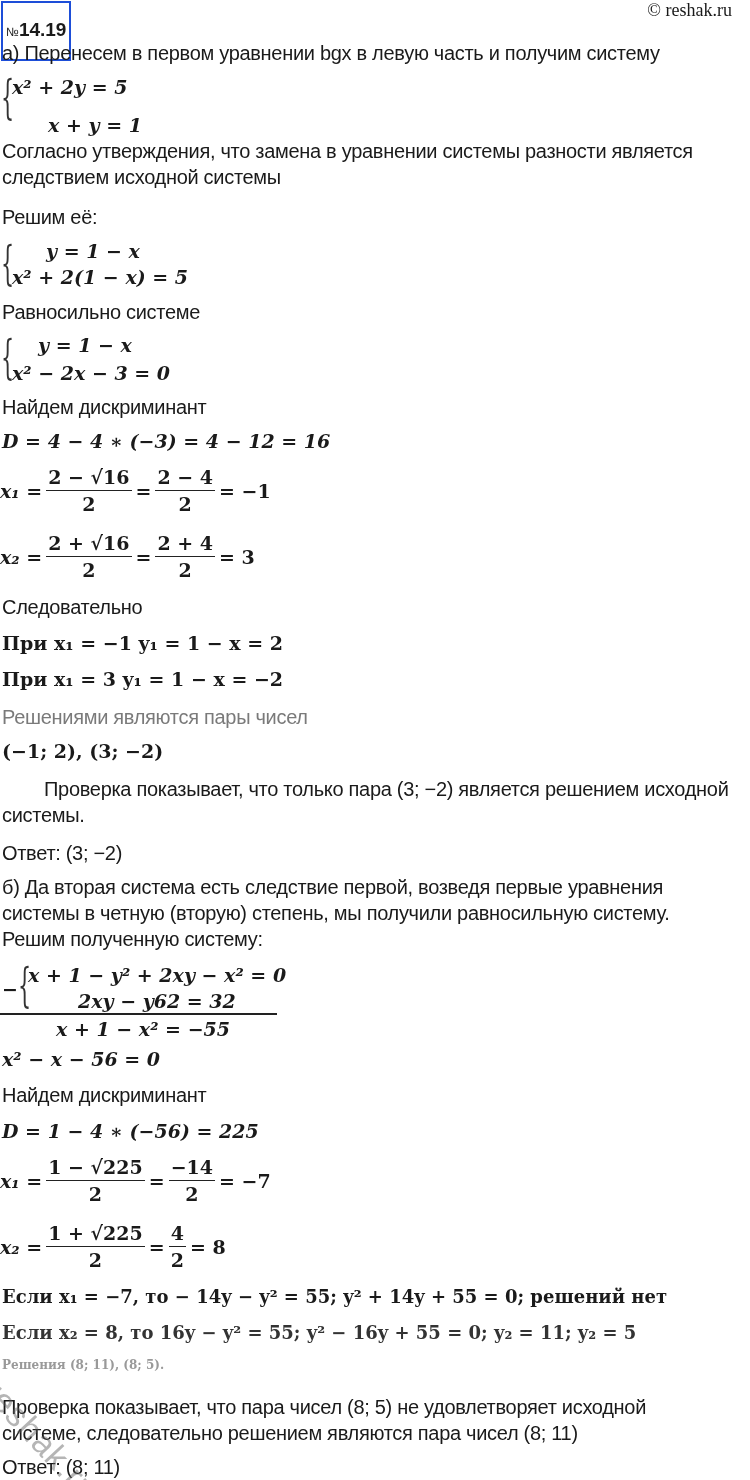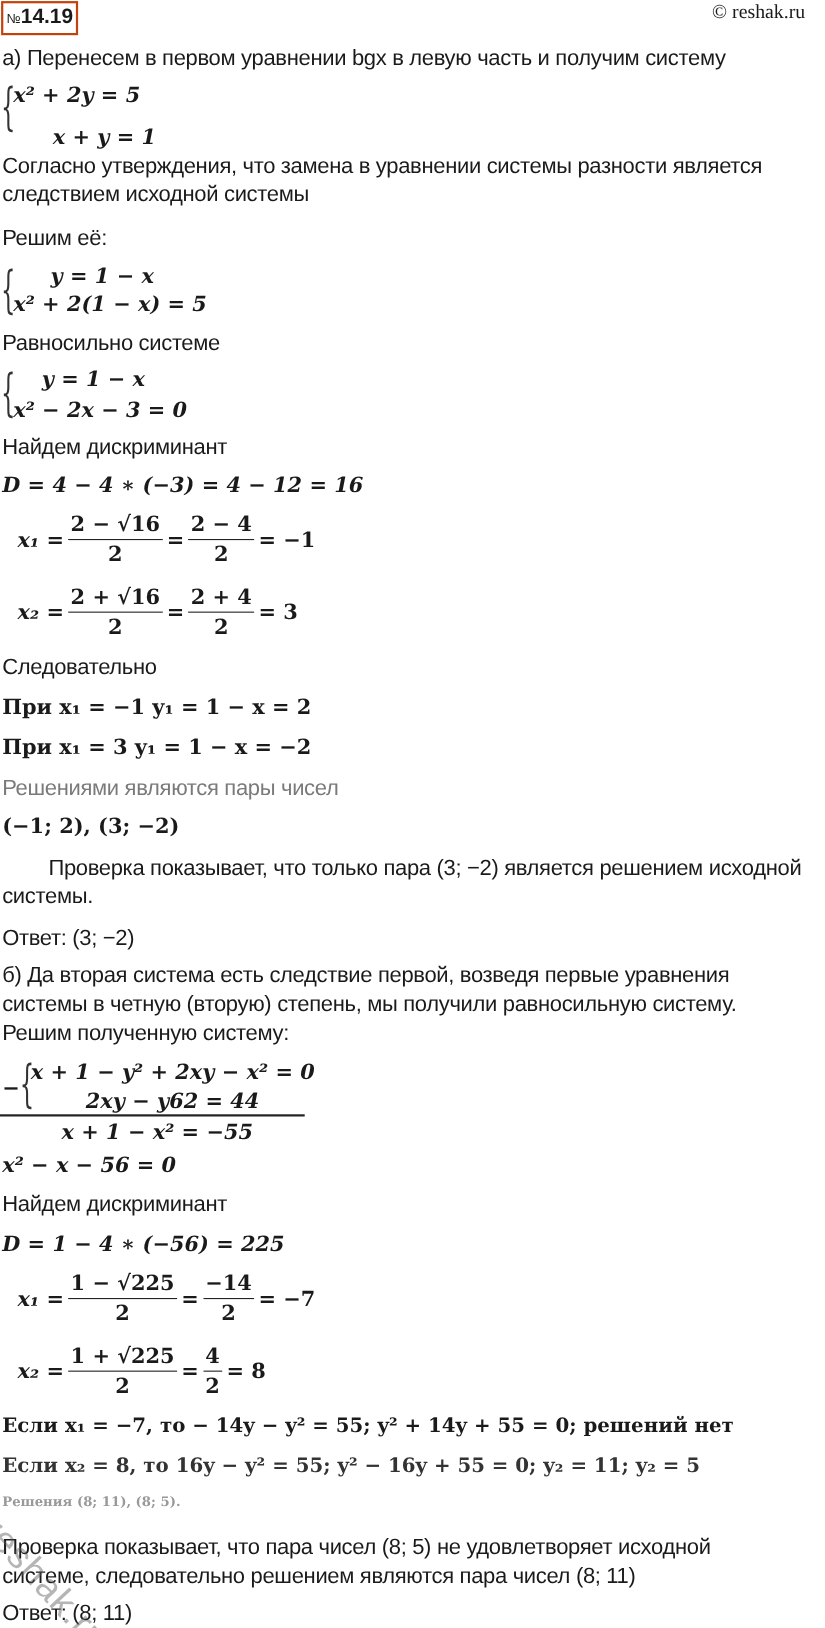--- a/index.html
+++ b/index.html
@@ -7,30 +7,30 @@
     width:750px; height:1480px; position:relative; overflow:hidden;
     font-family:"Liberation Serif", "DejaVu Serif", serif;
     color:#1a1a1a; font-size:21px;
   }
   .abs { position:absolute; white-space:nowrap; }
   .t { font-family:"Liberation Sans Narrow","Liberation Sans", sans-serif; font-size:20px; letter-spacing:-0.3px; transform-origin:left top; }
   .m { font-family:"DejaVu Serif", serif; font-size:19px;font-weight:bold; }
   .mi { font-style:italic; }
   .gray { color:#7a7a7a; }
   .num-box {
-    position:absolute; left:1px; top:1px; border:2px solid #c2410c; padding:0 3px;
+    position:absolute; left:1px; top:1px; border:2px solid #1d4ed8; padding:14px 3px;
     font-family:"Liberation Sans", sans-serif; font-weight:bold; font-size:19px; line-height:26px;
   }
   .num-box small { font-size:12px; font-weight:normal; }
   .site { position:absolute; right:18px; top:0px; font-family:"Liberation Serif", serif; font-size:18px; }
   .brace { position:absolute; font-family:"DejaVu Serif", serif; font-size:46px; line-height:46px; font-weight:100; transform:scaleX(0.45); transform-origin:left top; color:#333; }
   .frac { display:inline-block; vertical-align:middle; text-align:center; margin:0 4px; }
   .frac .n { display:block; padding:0 2px 2px; border-bottom:1.5px solid #222; }
   .frac .d { display:block; padding-top:2px; }
-  .row { position:absolute; left:16px; white-space:nowrap; display:flex; align-items:center; }
+  .row { position:absolute; left:0; white-space:nowrap; display:flex; align-items:center; }
   .hline { position:absolute; height:2px; background:#222; }
   .wm { position:absolute; left:4px; top:1372px; font-family:"Liberation Sans", sans-serif; font-size:34px; color:rgba(90,90,90,0.45); transform:rotate(47deg); transform-origin:left top; letter-spacing:1px; }
 </style>
 </head>
 <body>
 
 <div class="num-box"><small>№</small><span>14.19</span></div>
 <div class="site">© reshak.ru</div>
 
 <div class="abs t" style="left:2px;top:42px;">а) Перенесем в первом уравнении bgx в левую часть  и получим систему</div>
@@ -95,21 +95,21 @@
 <div class="abs t" style="left:2px;top:804px;">системы.</div>
 <div class="abs t" style="left:2px;top:842px;">Ответ: (3; −2)</div>
 
 <div class="abs t" style="left:2px;top:876px;">б) Да вторая система есть следствие первой, возведя первые уравнения</div>
 <div class="abs t" style="left:2px;top:902px;">системы в четную (вторую) степень, мы получили равносильную систему.</div>
 <div class="abs t" style="left:2px;top:928px;">Решим полученную систему:</div>
 
 <div class="abs m" style="left:2px;top:978px;">−</div>
 <div class="brace" style="left:18px;top:962px;">{</div>
 <div class="abs m mi" style="left:28px;top:964px;">x + 1 − y² + 2xy − x² = 0</div>
-<div class="abs m mi" style="left:78px;top:990px;">2xy − y62 = 44</div>
+<div class="abs m mi" style="left:78px;top:990px;">2xy − y62 = 32</div>
 <div class="hline" style="left:0;top:1013px;width:277px;"></div>
 <div class="abs m mi" style="left:56px;top:1018px;">x + 1 − x² = −55</div>
 <div class="abs m mi" style="left:2px;top:1048px;">x² − x − 56 = 0</div>
 
 <div class="abs t" style="left:2px;top:1084px;">Найдем дискриминант</div>
 <div class="abs m mi" style="left:2px;top:1120px;">D = 1 − 4 ∗ (−56) = 225</div>
 
 <div class="row m" style="top:1156px;">
   <span class="mi">x₁ =</span>
   <span class="frac">

